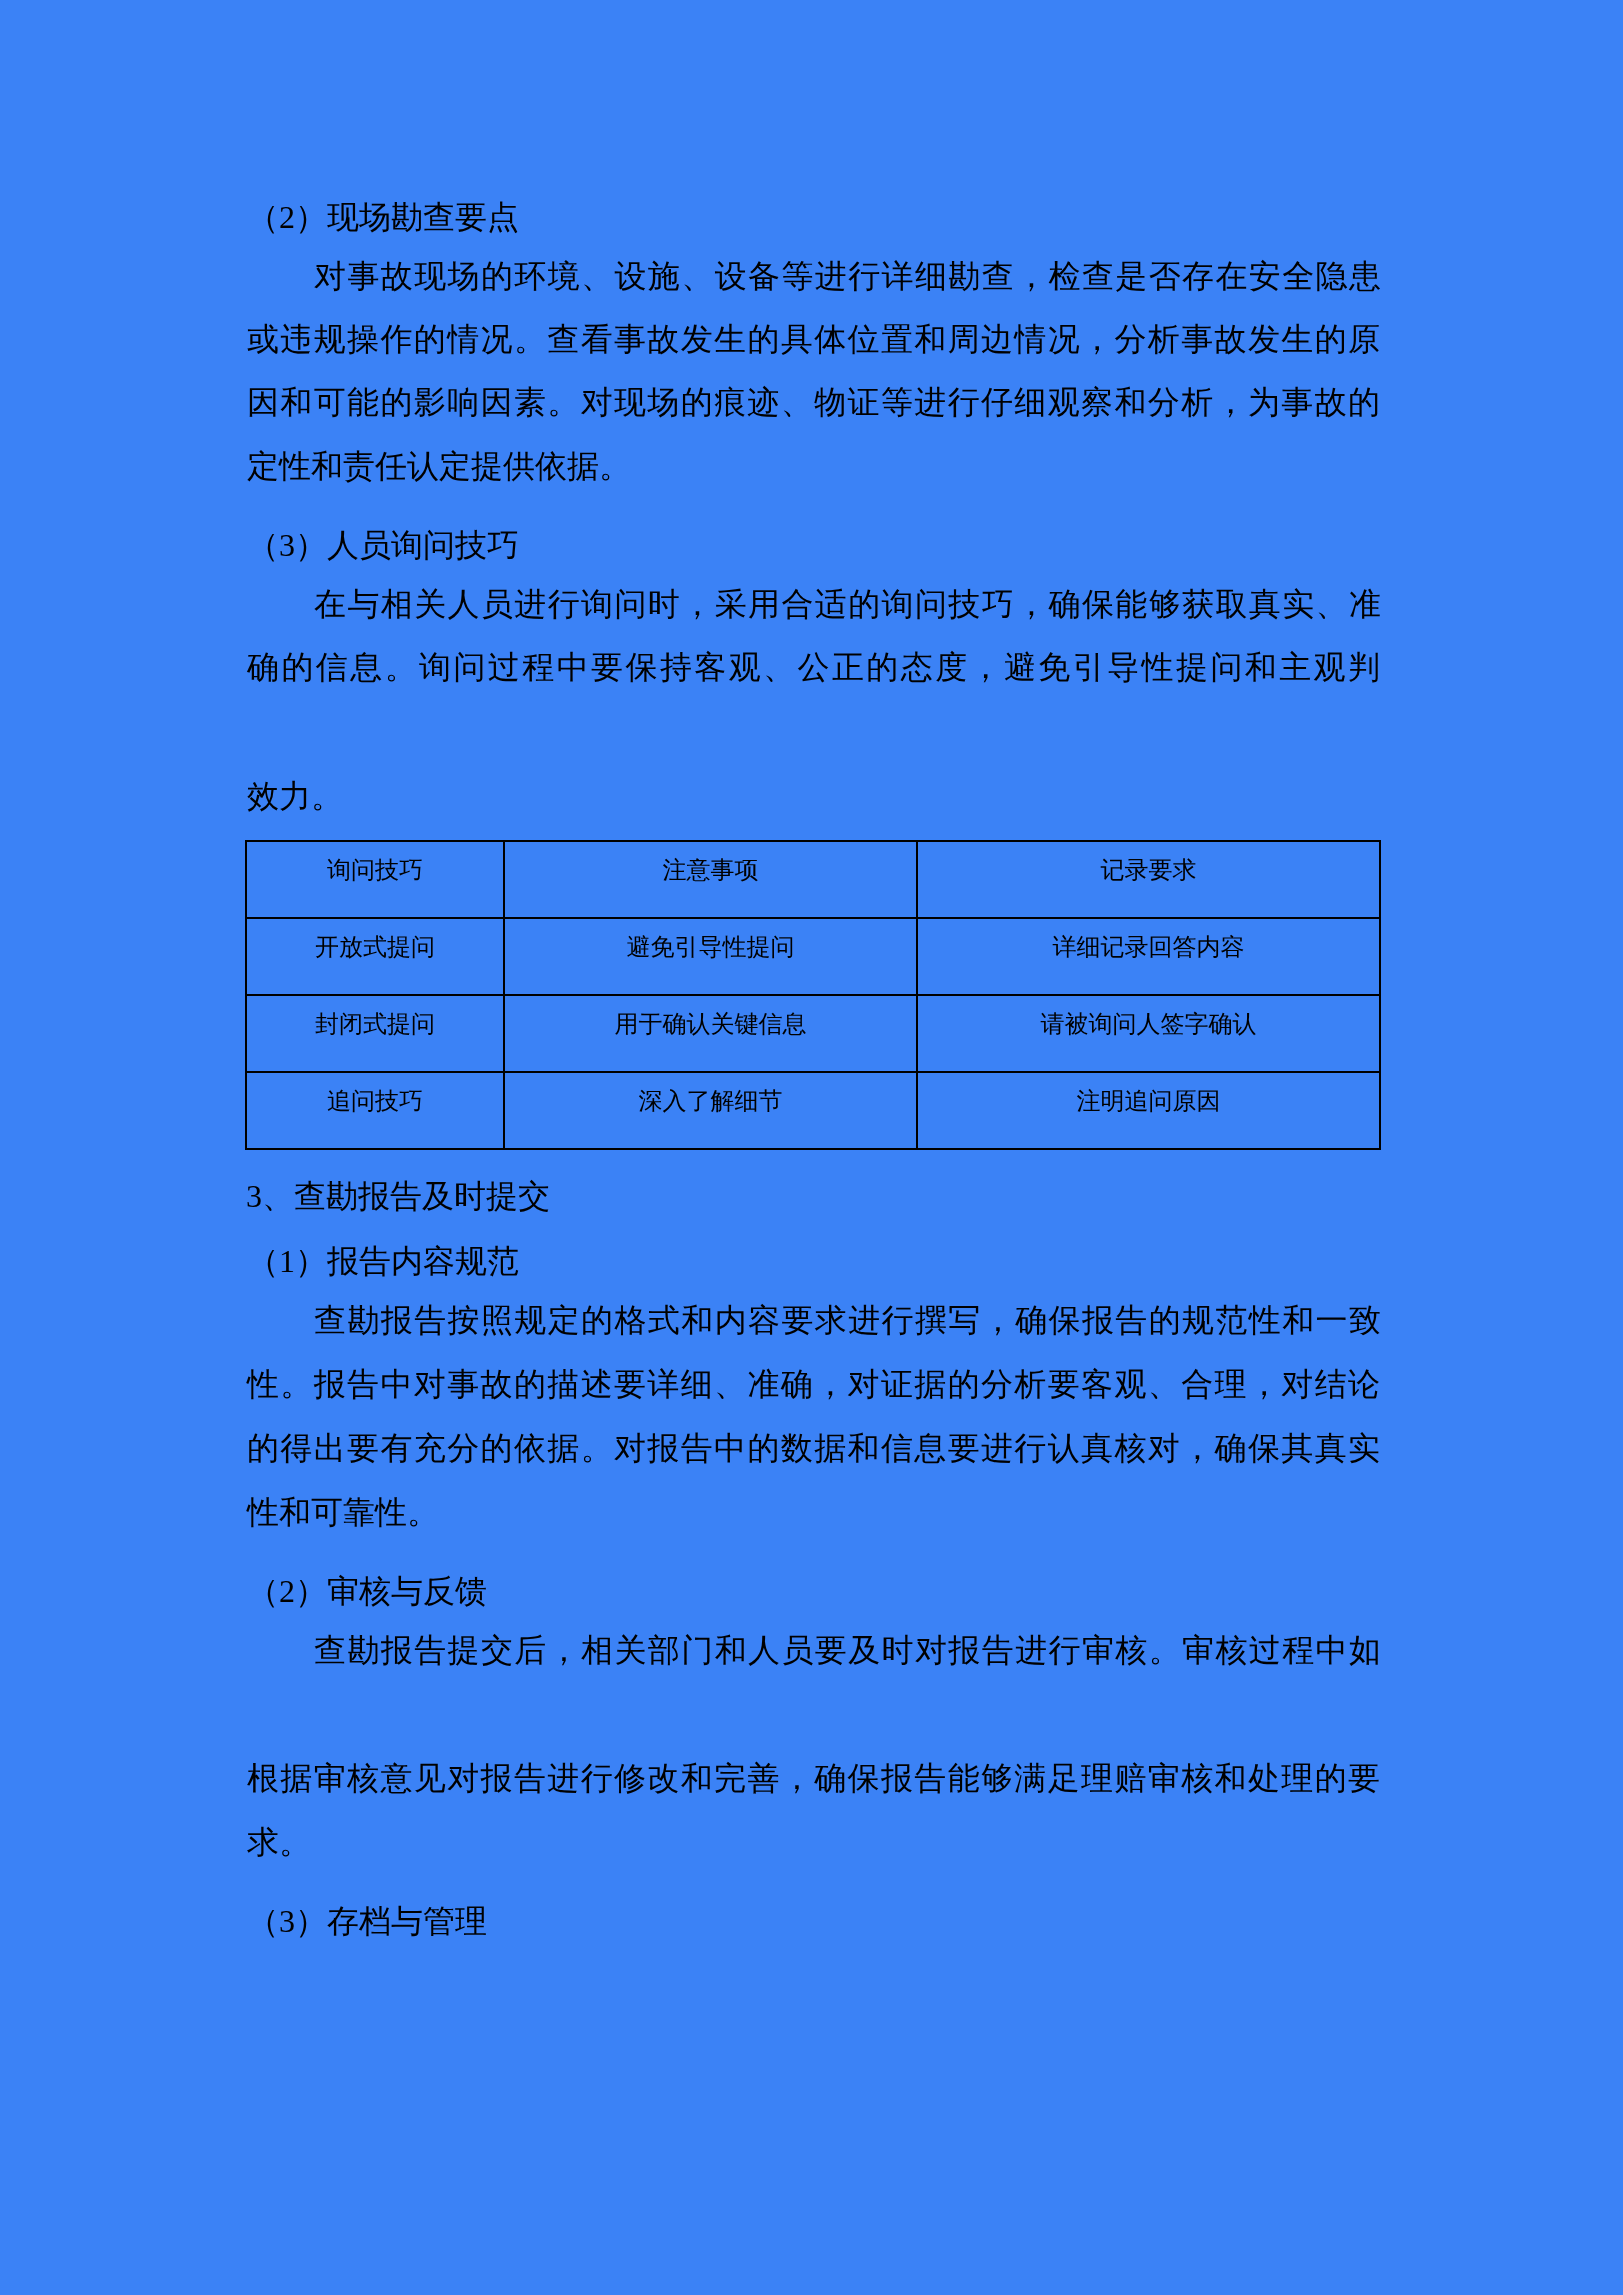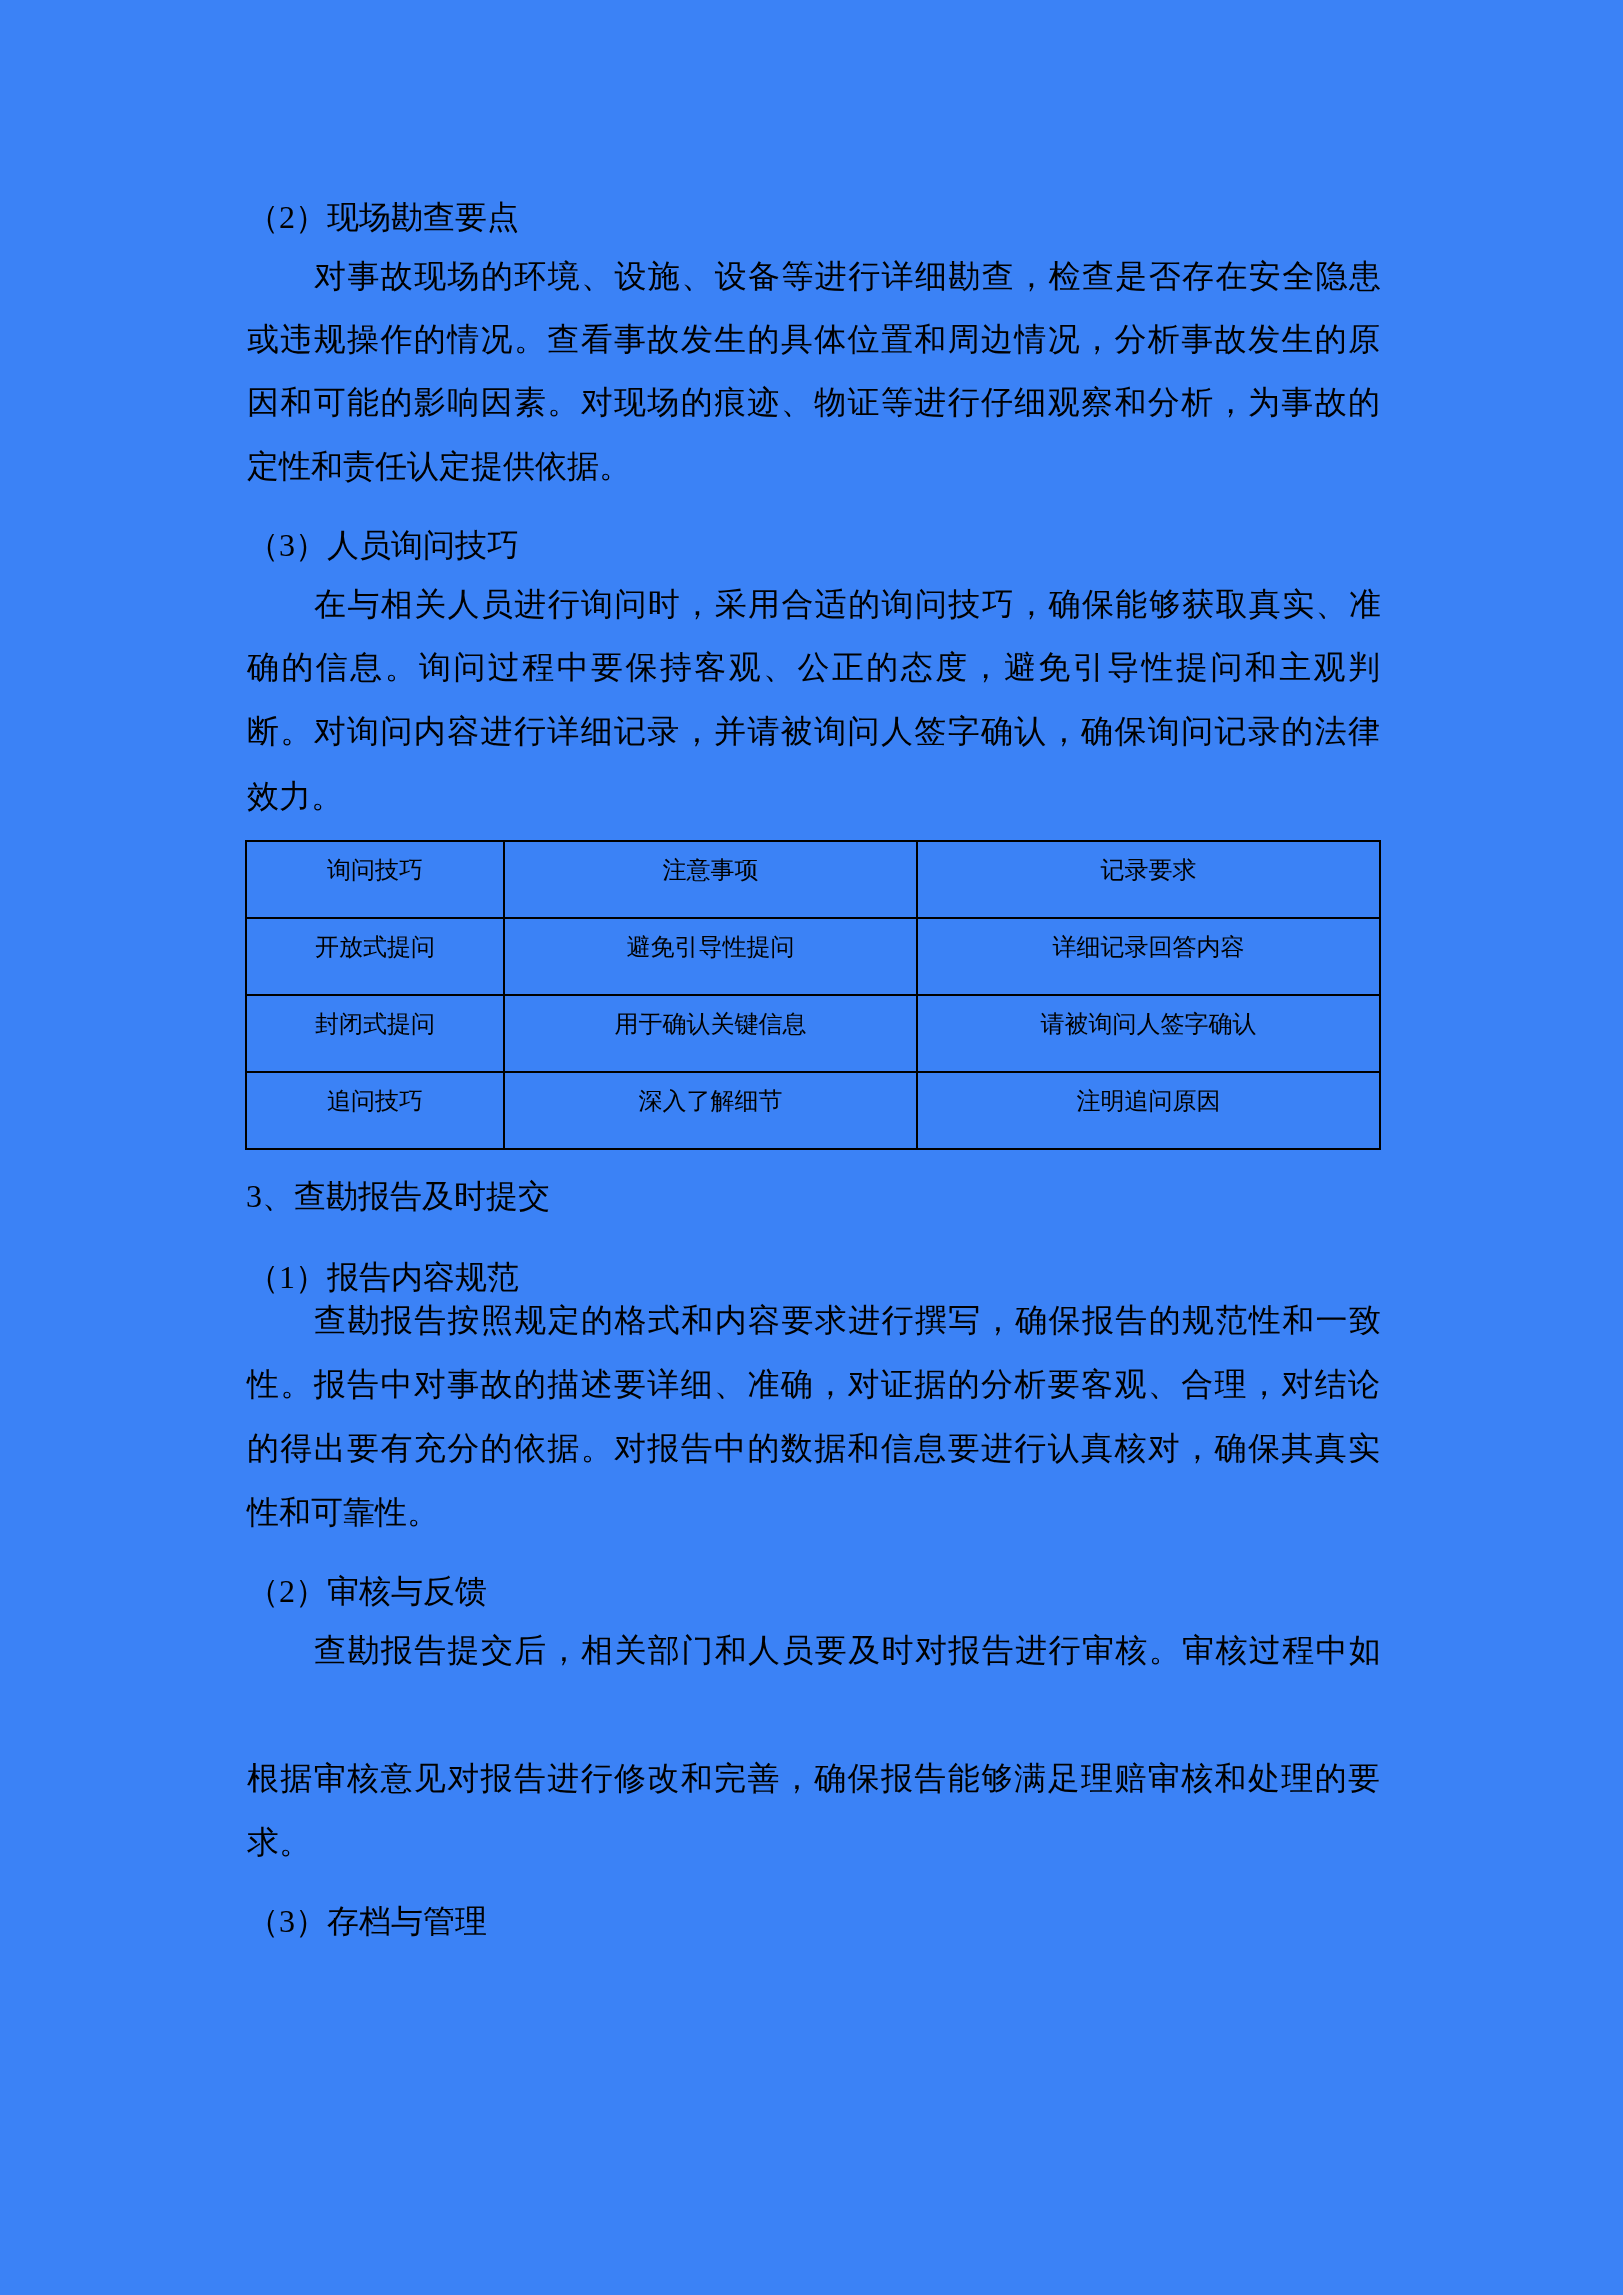--- a/index.html
+++ b/index.html
@@ -69,21 +69,20 @@
 
   <div class="line heading sub" style="top:198px;">（2）现场勘查要点</div>
   <div class="line indent full" style="top:257px;">对事故现场的环境、设施、设备等进行详细勘查，检查是否存在安全隐患</div>
   <div class="line full" style="top:320px;">或违规操作的情况。查看事故发生的具体位置和周边情况，分析事故发生的原</div>
   <div class="line full" style="top:383px;">因和可能的影响因素。对现场的痕迹、物证等进行仔细观察和分析，为事故的</div>
   <div class="line" style="top:447px;">定性和责任认定提供依据。</div>
 
   <div class="line heading sub" style="top:526px;">（3）人员询问技巧</div>
   <div class="line indent full" style="top:585px;">在与相关人员进行询问时，采用合适的询问技巧，确保能够获取真实、准</div>
   <div class="line full" style="top:648px;">确的信息。询问过程中要保持客观、公正的态度，避免引导性提问和主观判</div>
-  <div class="line full" style="top:712px;">断。对询问内容进行详细记录，并请被询问人签字确认，确保询问记录的法律</div>
   <div class="line" style="top:777px;">效力。</div>
 
   <table class="table">
     <colgroup>
       <col class="c1">
         <col class="c2">
         <col class="c3">
     </colgroup>
     <tbody>
         <tr>
@@ -104,21 +103,21 @@
     <tr>
       <td>追问技巧</td>
       <td>深入了解细节</td>
       <td>注明追问原因</td>
     </tr>
   </tbody>
     </table>
 
   <div class="line" style="top:1177px; left:246px;">3、查勘报告及时提交</div>
 
-  <div class="line heading sub" style="top:1242px;margin-top:16px;">（1）报告内容规范</div>
+  <div class="line heading sub" style="top:1242px;">（1）报告内容规范</div>
   <div class="line indent full" style="top:1301px;">查勘报告按照规定的格式和内容要求进行撰写，确保报告的规范性和一致</div>
   <div class="line full" style="top:1365px;">性。报告中对事故的描述要详细、准确，对证据的分析要客观、合理，对结论</div>
   <div class="line full" style="top:1429px;">的得出要有充分的依据。对报告中的数据和信息要进行认真核对，确保其真实</div>
   <div class="line" style="top:1493px;">性和可靠性。</div>
 
   <div class="line heading sub" style="top:1572px;">（2）审核与反馈</div>
   <div class="line indent full" style="top:1631px;">查勘报告提交后，相关部门和人员要及时对报告进行审核。审核过程中如</div>
   <div class="line full" style="top:1759px;">根据审核意见对报告进行修改和完善，确保报告能够满足理赔审核和处理的要</div>
   <div class="line" style="top:1823px;">求。</div>
 

